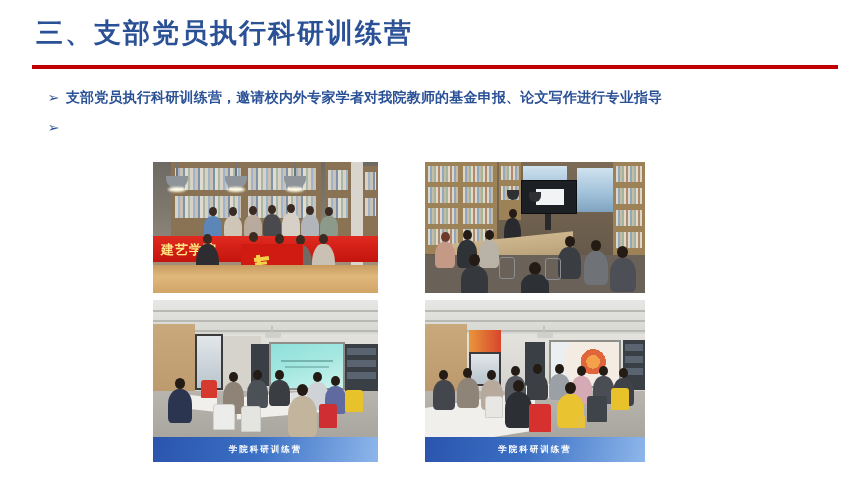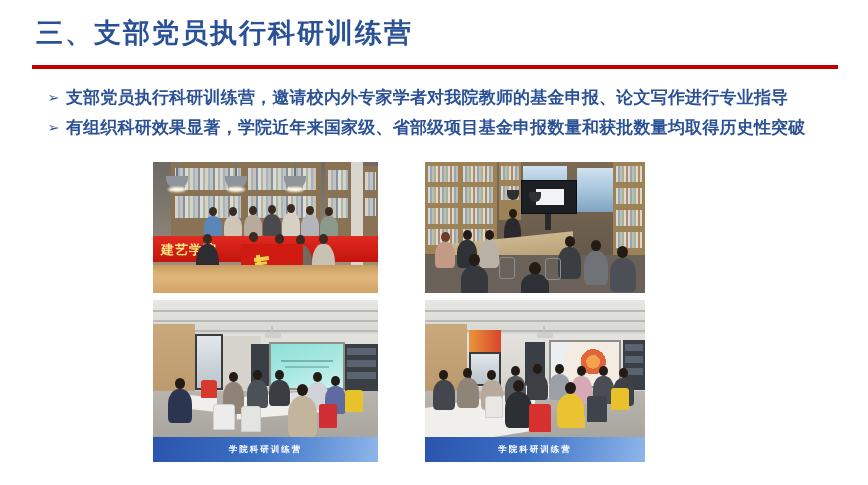--- a/index.html
+++ b/index.html
@@ -49,21 +49,21 @@
   .bullet-marker {
     color: #2a5196;
     font-size: 13px;
     line-height: 19px;
     margin-right: 7px;
     flex: 0 0 auto;
     transform: scaleX(1.1);
   }
   .bullet-text {
     color: #2a5196;
-    font-size: 17px;
+    font-size: 14px;
     line-height: 19px;
     font-weight: 700;
     letter-spacing: 0.2px;
     font-family: "Liberation Serif", "DejaVu Serif", serif;
   }
 
   
   .photo {
     position: absolute;
     overflow: hidden;
@@ -147,21 +147,20 @@
   <div class="slide-title">三、支部党员执行科研训练营</div>
   <div class="title-rule"></div>
 
   <div class="bullet-list">
     <div class="bullet-row">
       <span class="bullet-marker">➢</span>
       <span class="bullet-text">支部党员执行科研训练营，邀请校内外专家学者对我院教师的基金申报、论文写作进行专业指导</span>
     </div>
     <div class="bullet-row">
       <span class="bullet-marker">➢</span>
-      <span class="bullet-text">有组织科研效果显著，学院近年来国家级、省部级项目基金申报数量和获批数量均取得历史性突破</span>
     </div>
   </div>
 
   <div class="photo photo-tl">
     <div class="scene">
       <div class="tl-wall"></div>
 
       <div class="tl-shelf" style="left:18px;top:0;width:150px;height:80px;"></div>
       <div class="tl-books" style="left:22px;top:6px;width:66px;height:22px;"></div>
       <div class="tl-books" style="left:22px;top:34px;width:66px;height:22px;"></div>

